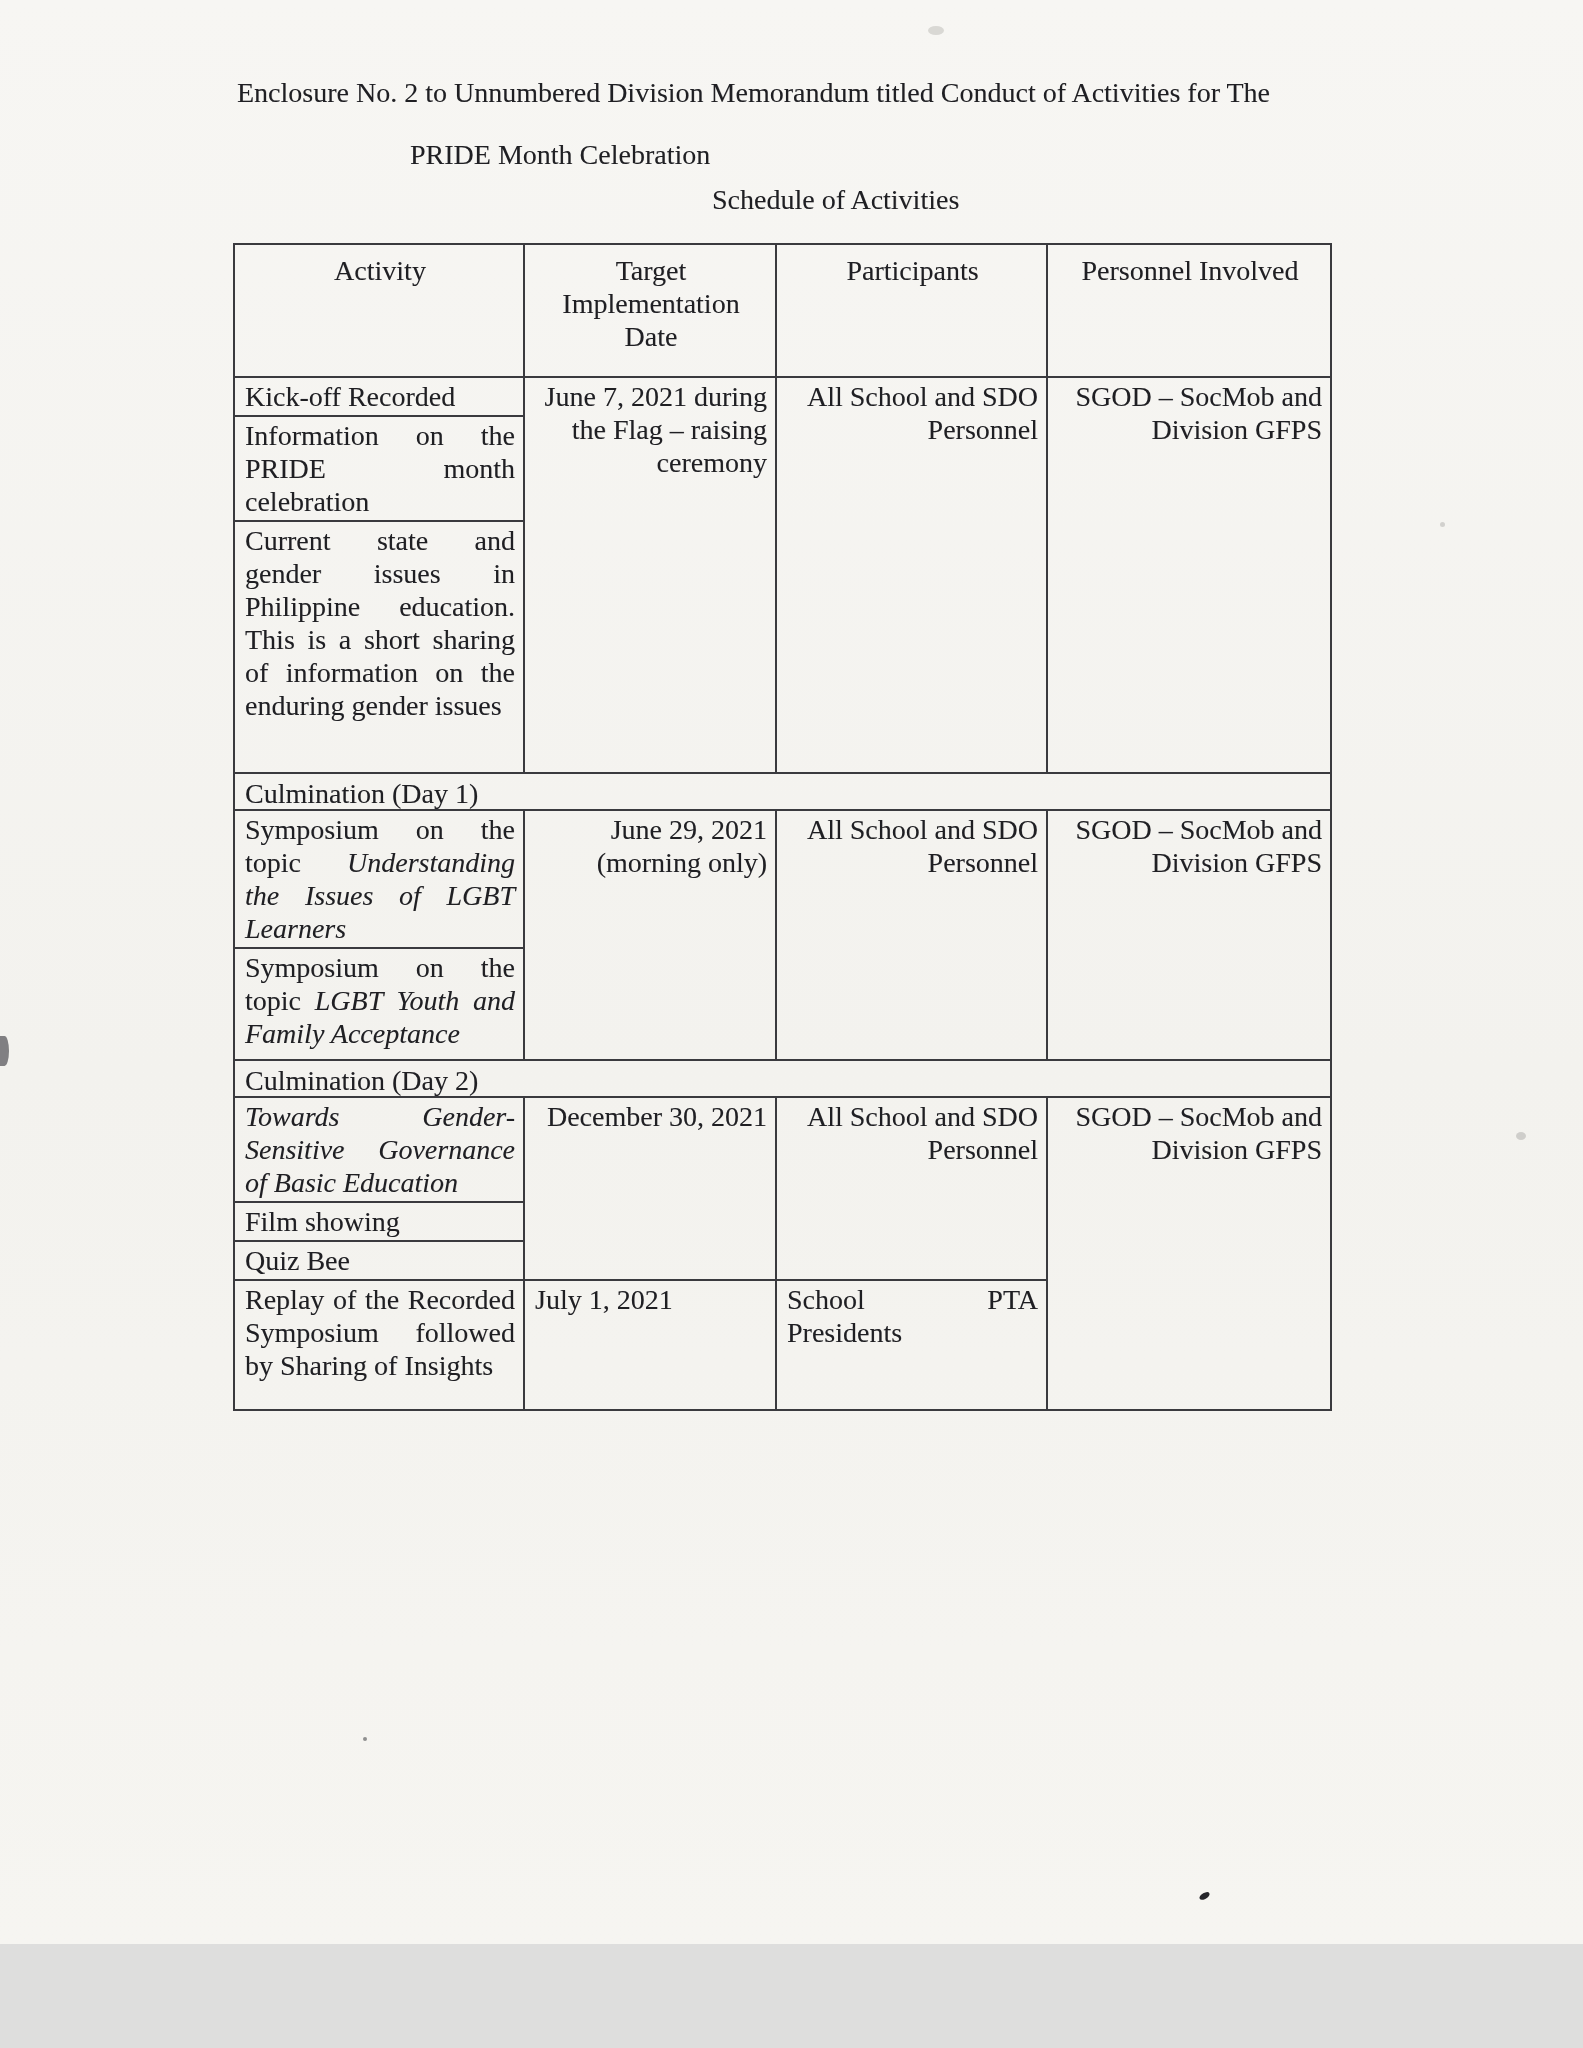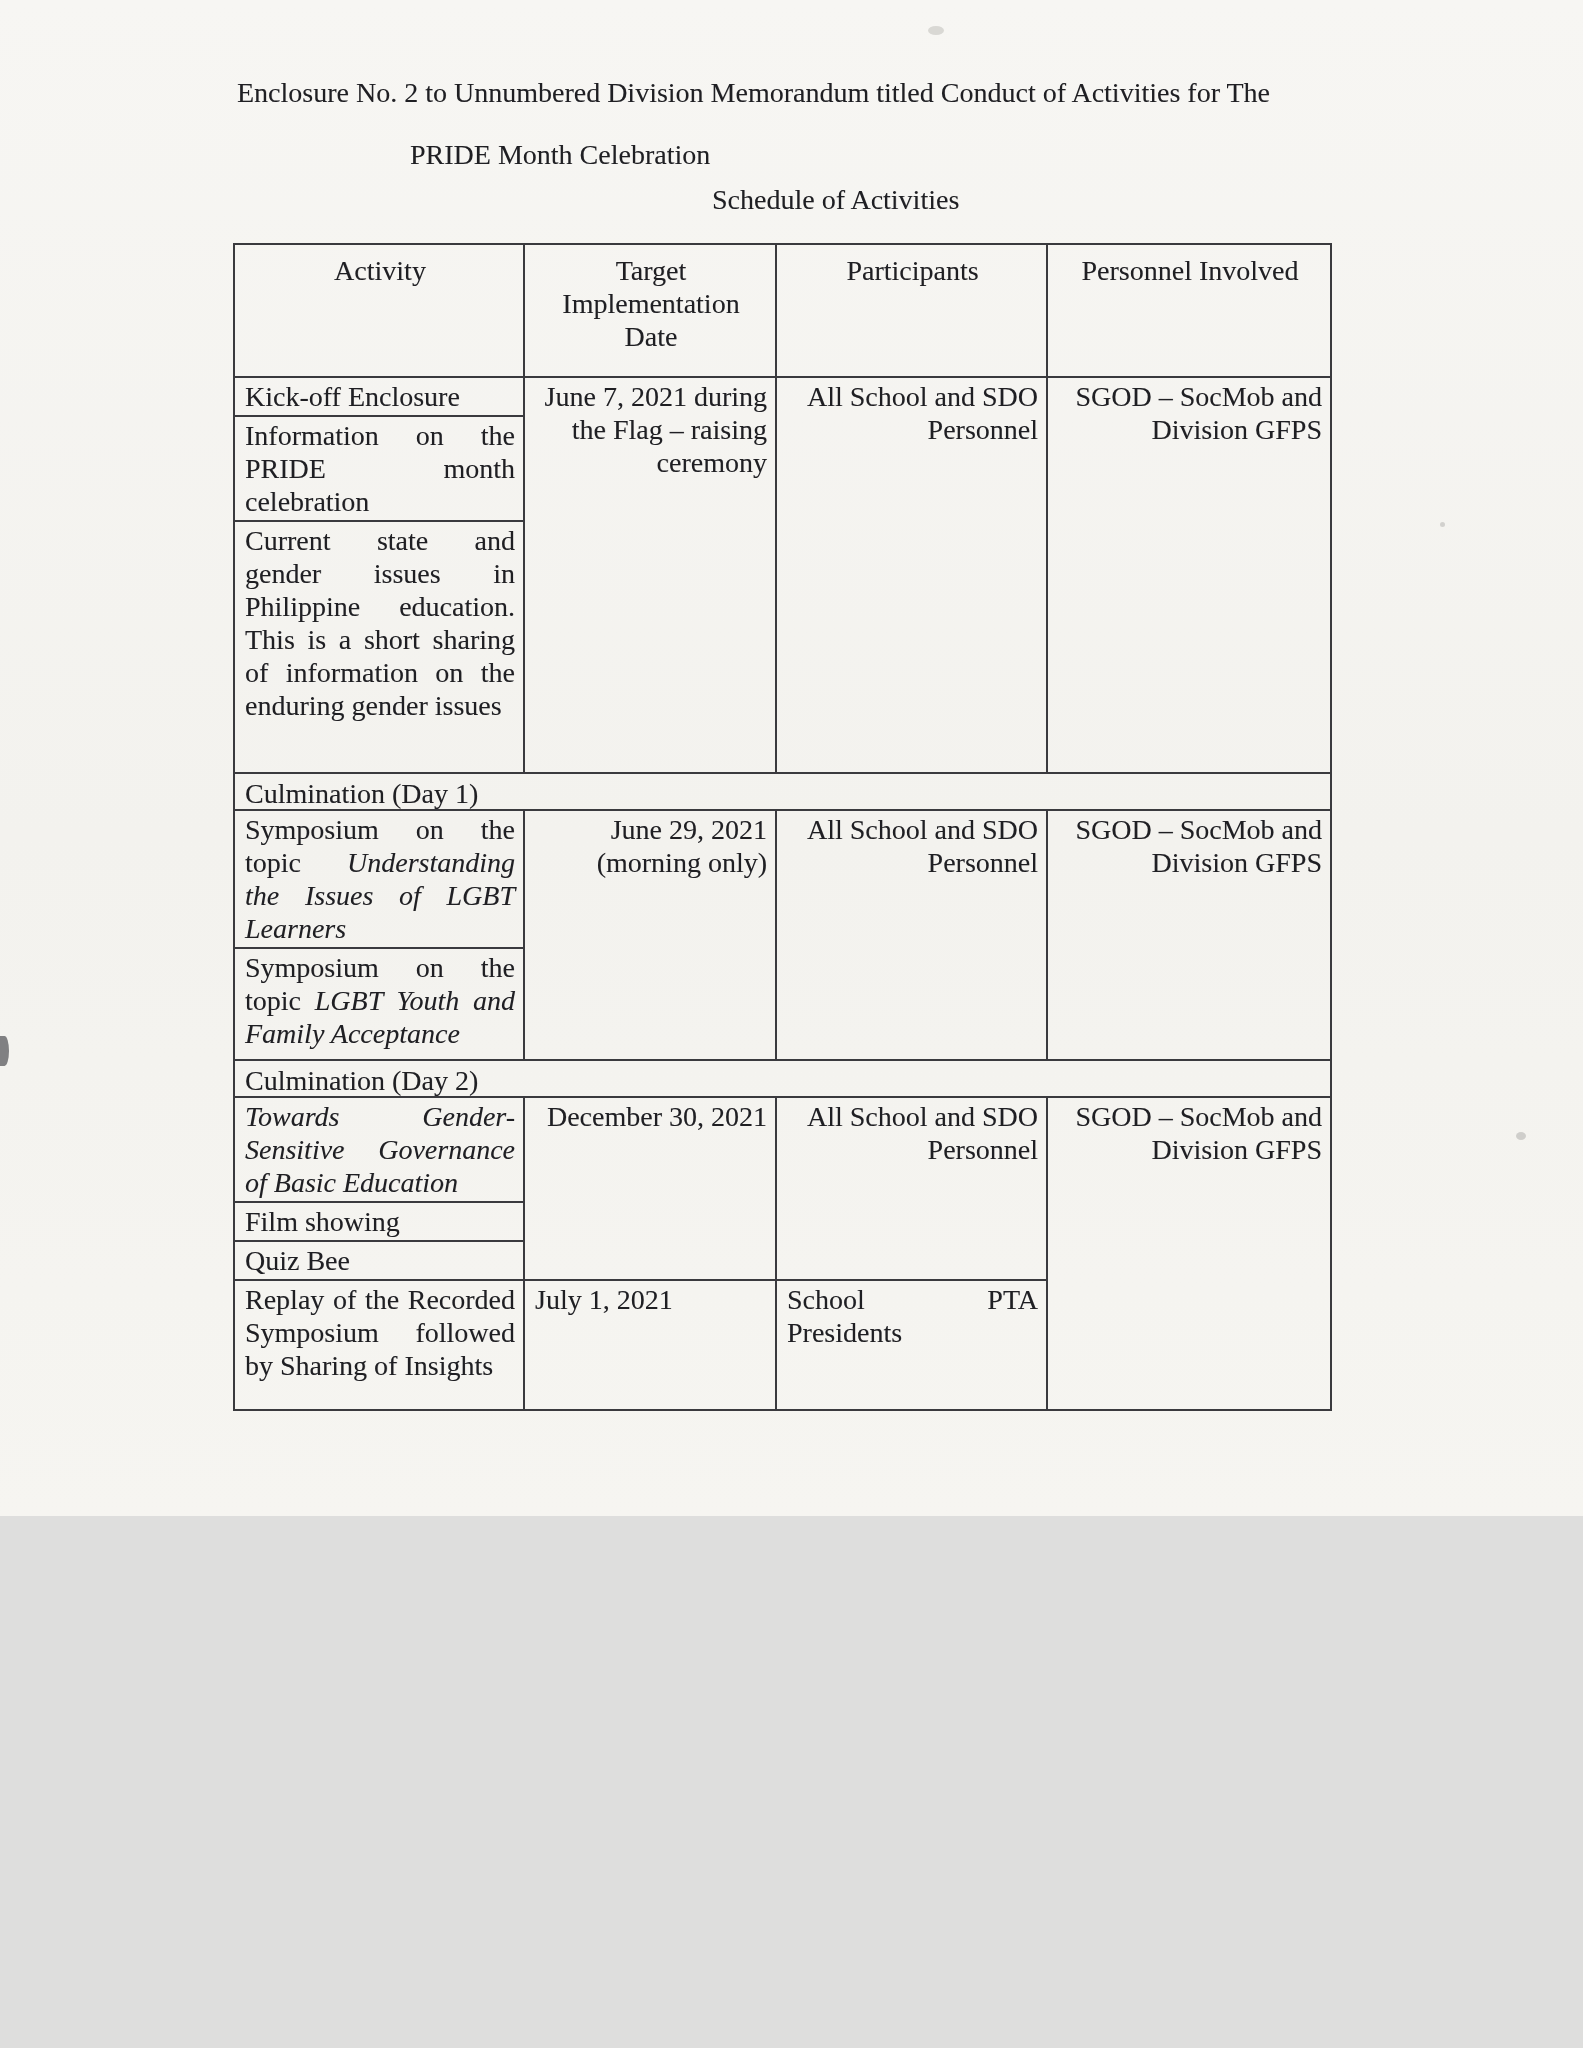--- a/index.html
+++ b/index.html
@@ -1,19 +1,19 @@
 <!DOCTYPE html>
 <html><head>
 <meta charset="utf-8">
 <style>
   html,body{margin:0;padding:0;}
   body{background:#dededd;}
   .page{
     position:relative;
-    width:1583px;height:1516px;
+    width:1583px;height:1944px;
     background:linear-gradient(180deg,#f7f6f3 0%,#f3f2ee 55%,#f6f5f1 100%);
     font-family:"Liberation Serif","DejaVu Serif",serif;
     color:#1f1f23;
     overflow:hidden;
     text-shadow:0.3px 0.3px 0.6px rgba(45,45,55,0.28);
   }
   .hdr-line{position:absolute;font-size:28px;line-height:33px;white-space:nowrap;}
   #encl1{left:237px;top:76px;}
   #encl2{left:410px;top:109px;margin-top:29px;}
   #sched{left:712px;top:183px;text-align:center;}
@@ -69,21 +69,21 @@
       <col style="width:284px">
     </colgroup>
     <tbody>
         <tr class="h-header">
       <th>Activity</th>
       <th>Target Implementation Date</th>
       <th>Participants</th>
       <th>Personnel Involved</th>
     </tr>
     <tr class="h-r1">
-      <td>Kick-off Enclosure</td>
+      <td>Kick-off Recorded</td>
       <td class="mid justify" rowspan="3">June 7, 2021 during the Flag – raising ceremony</td>
       <td class="mid justify" rowspan="3">All School and SDO Personnel</td>
       <td class="mid justify" rowspan="3">SGOD – SocMob and Division GFPS</td>
     </tr>
     <tr class="h-r2">
       <td class="justify">Information on the PRIDE month celebration</td>
     </tr>
     <tr class="h-r3">
       <td class="justify">Current state and gender issues in Philippine education. This is a short sharing of information on the enduring gender issues</td>
     </tr>

